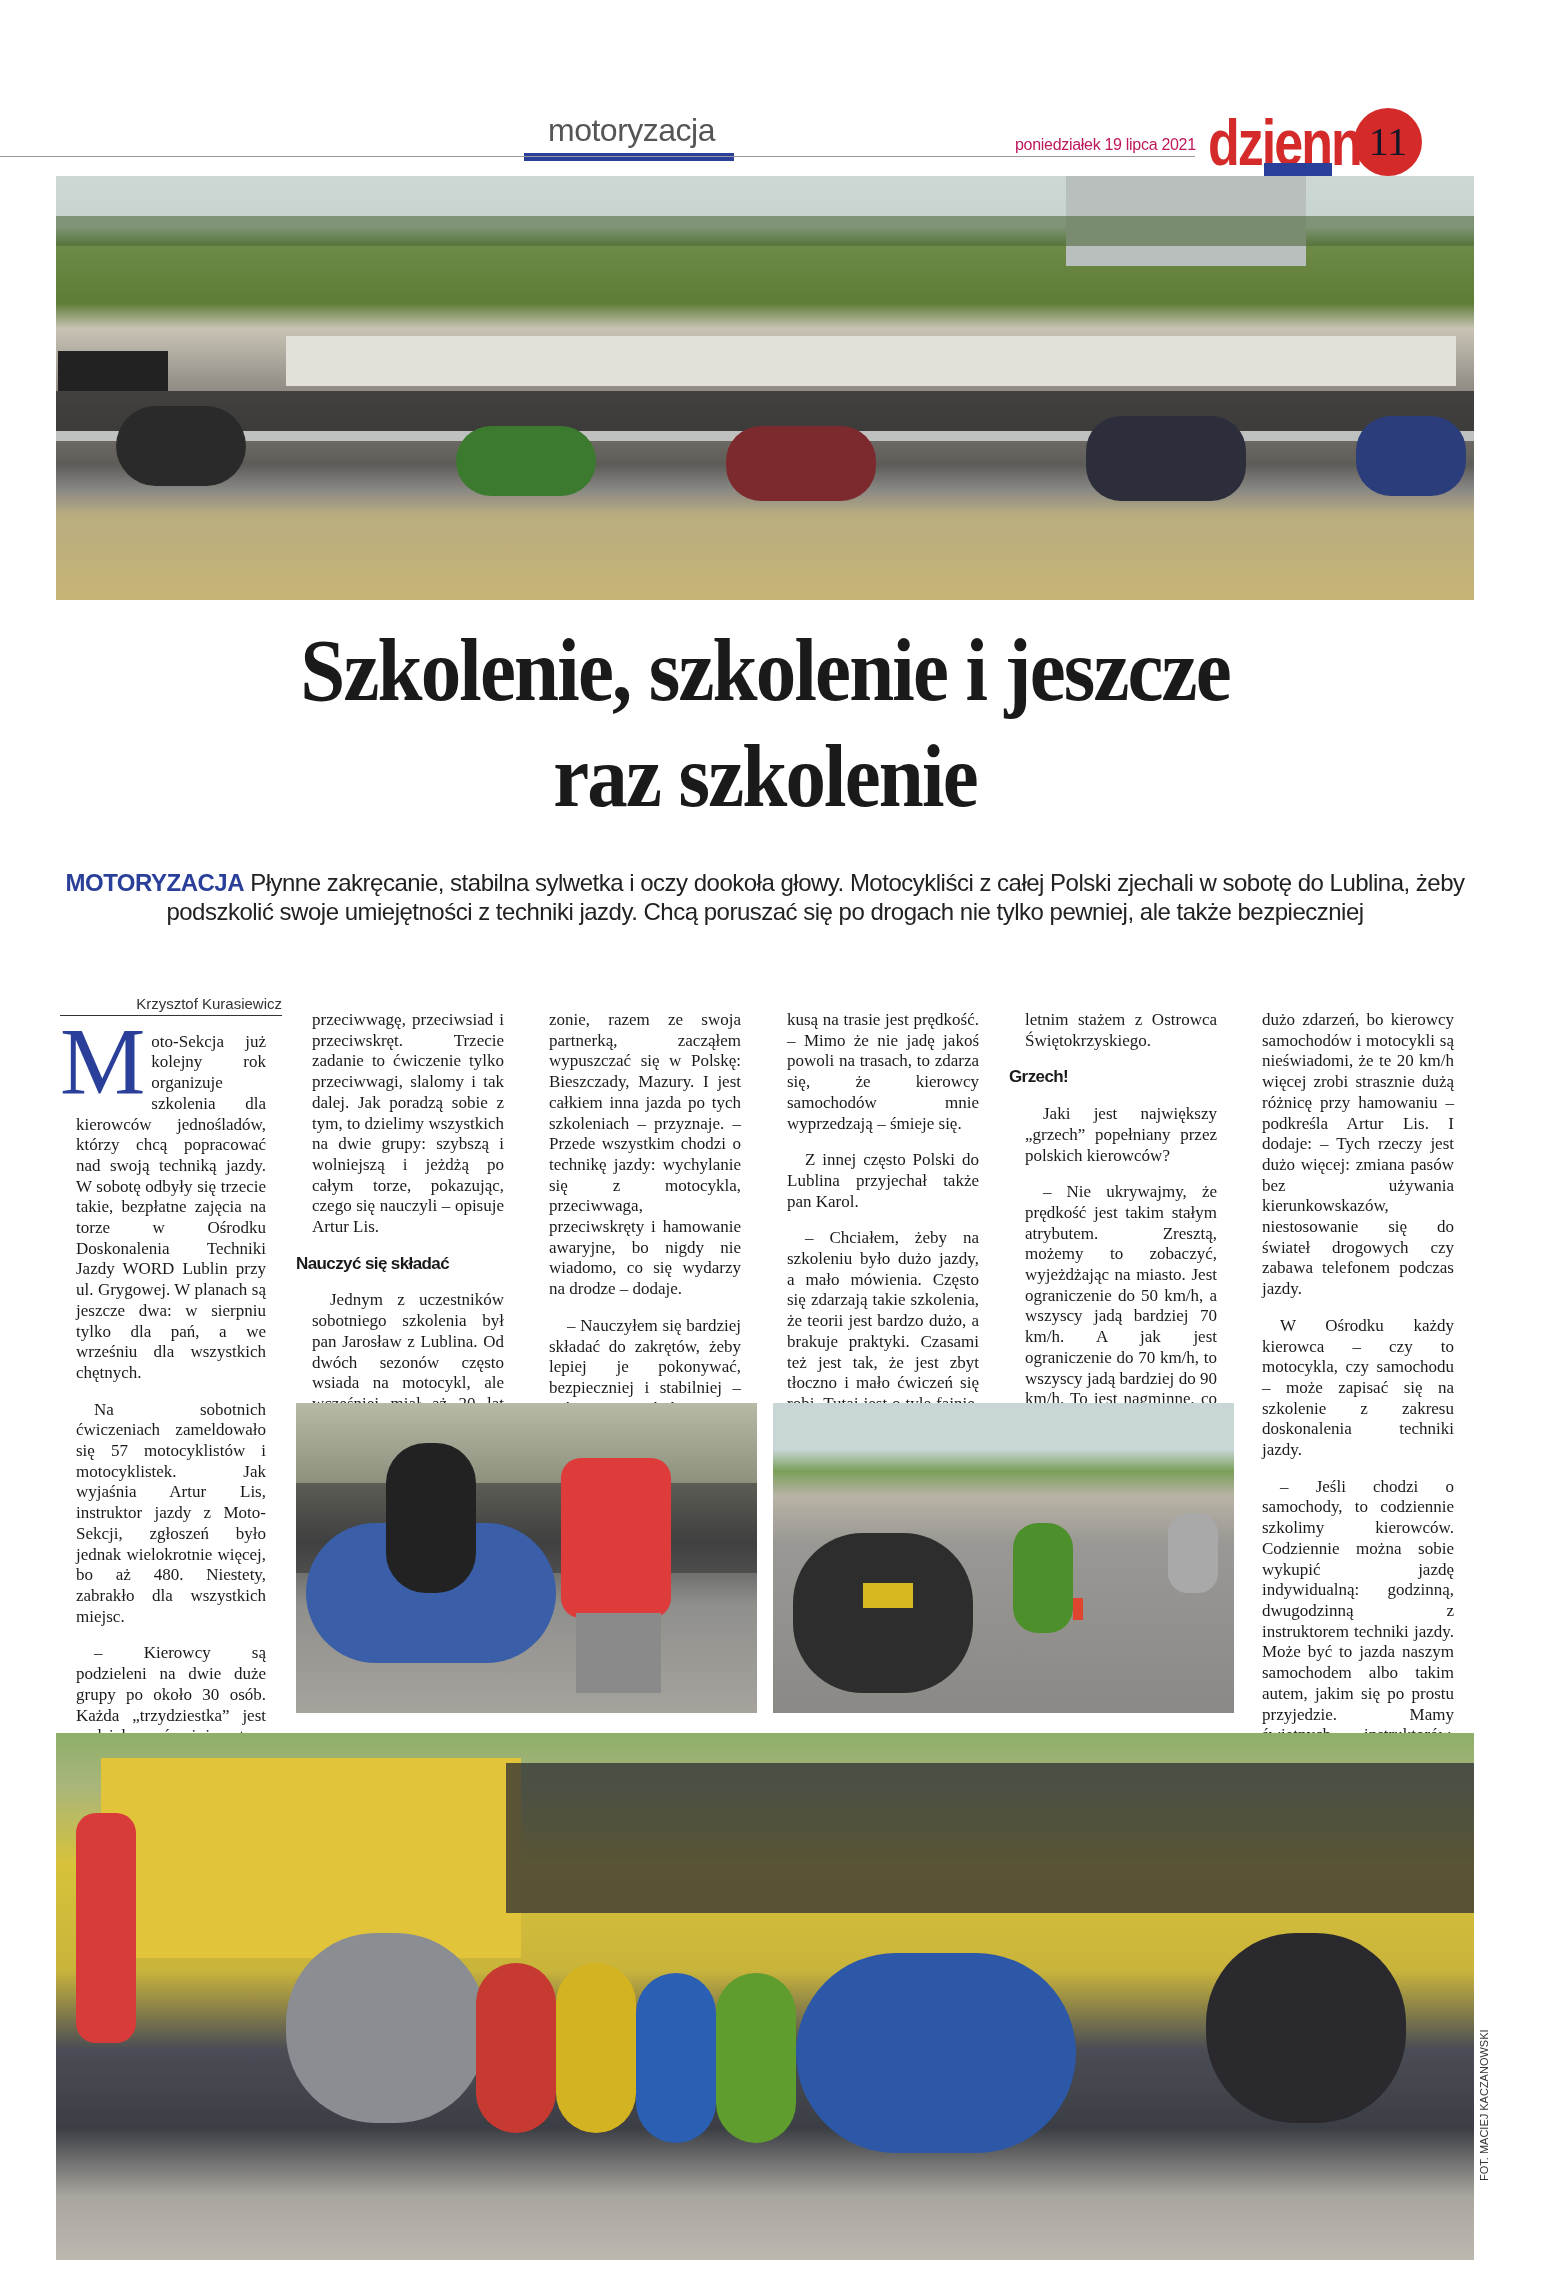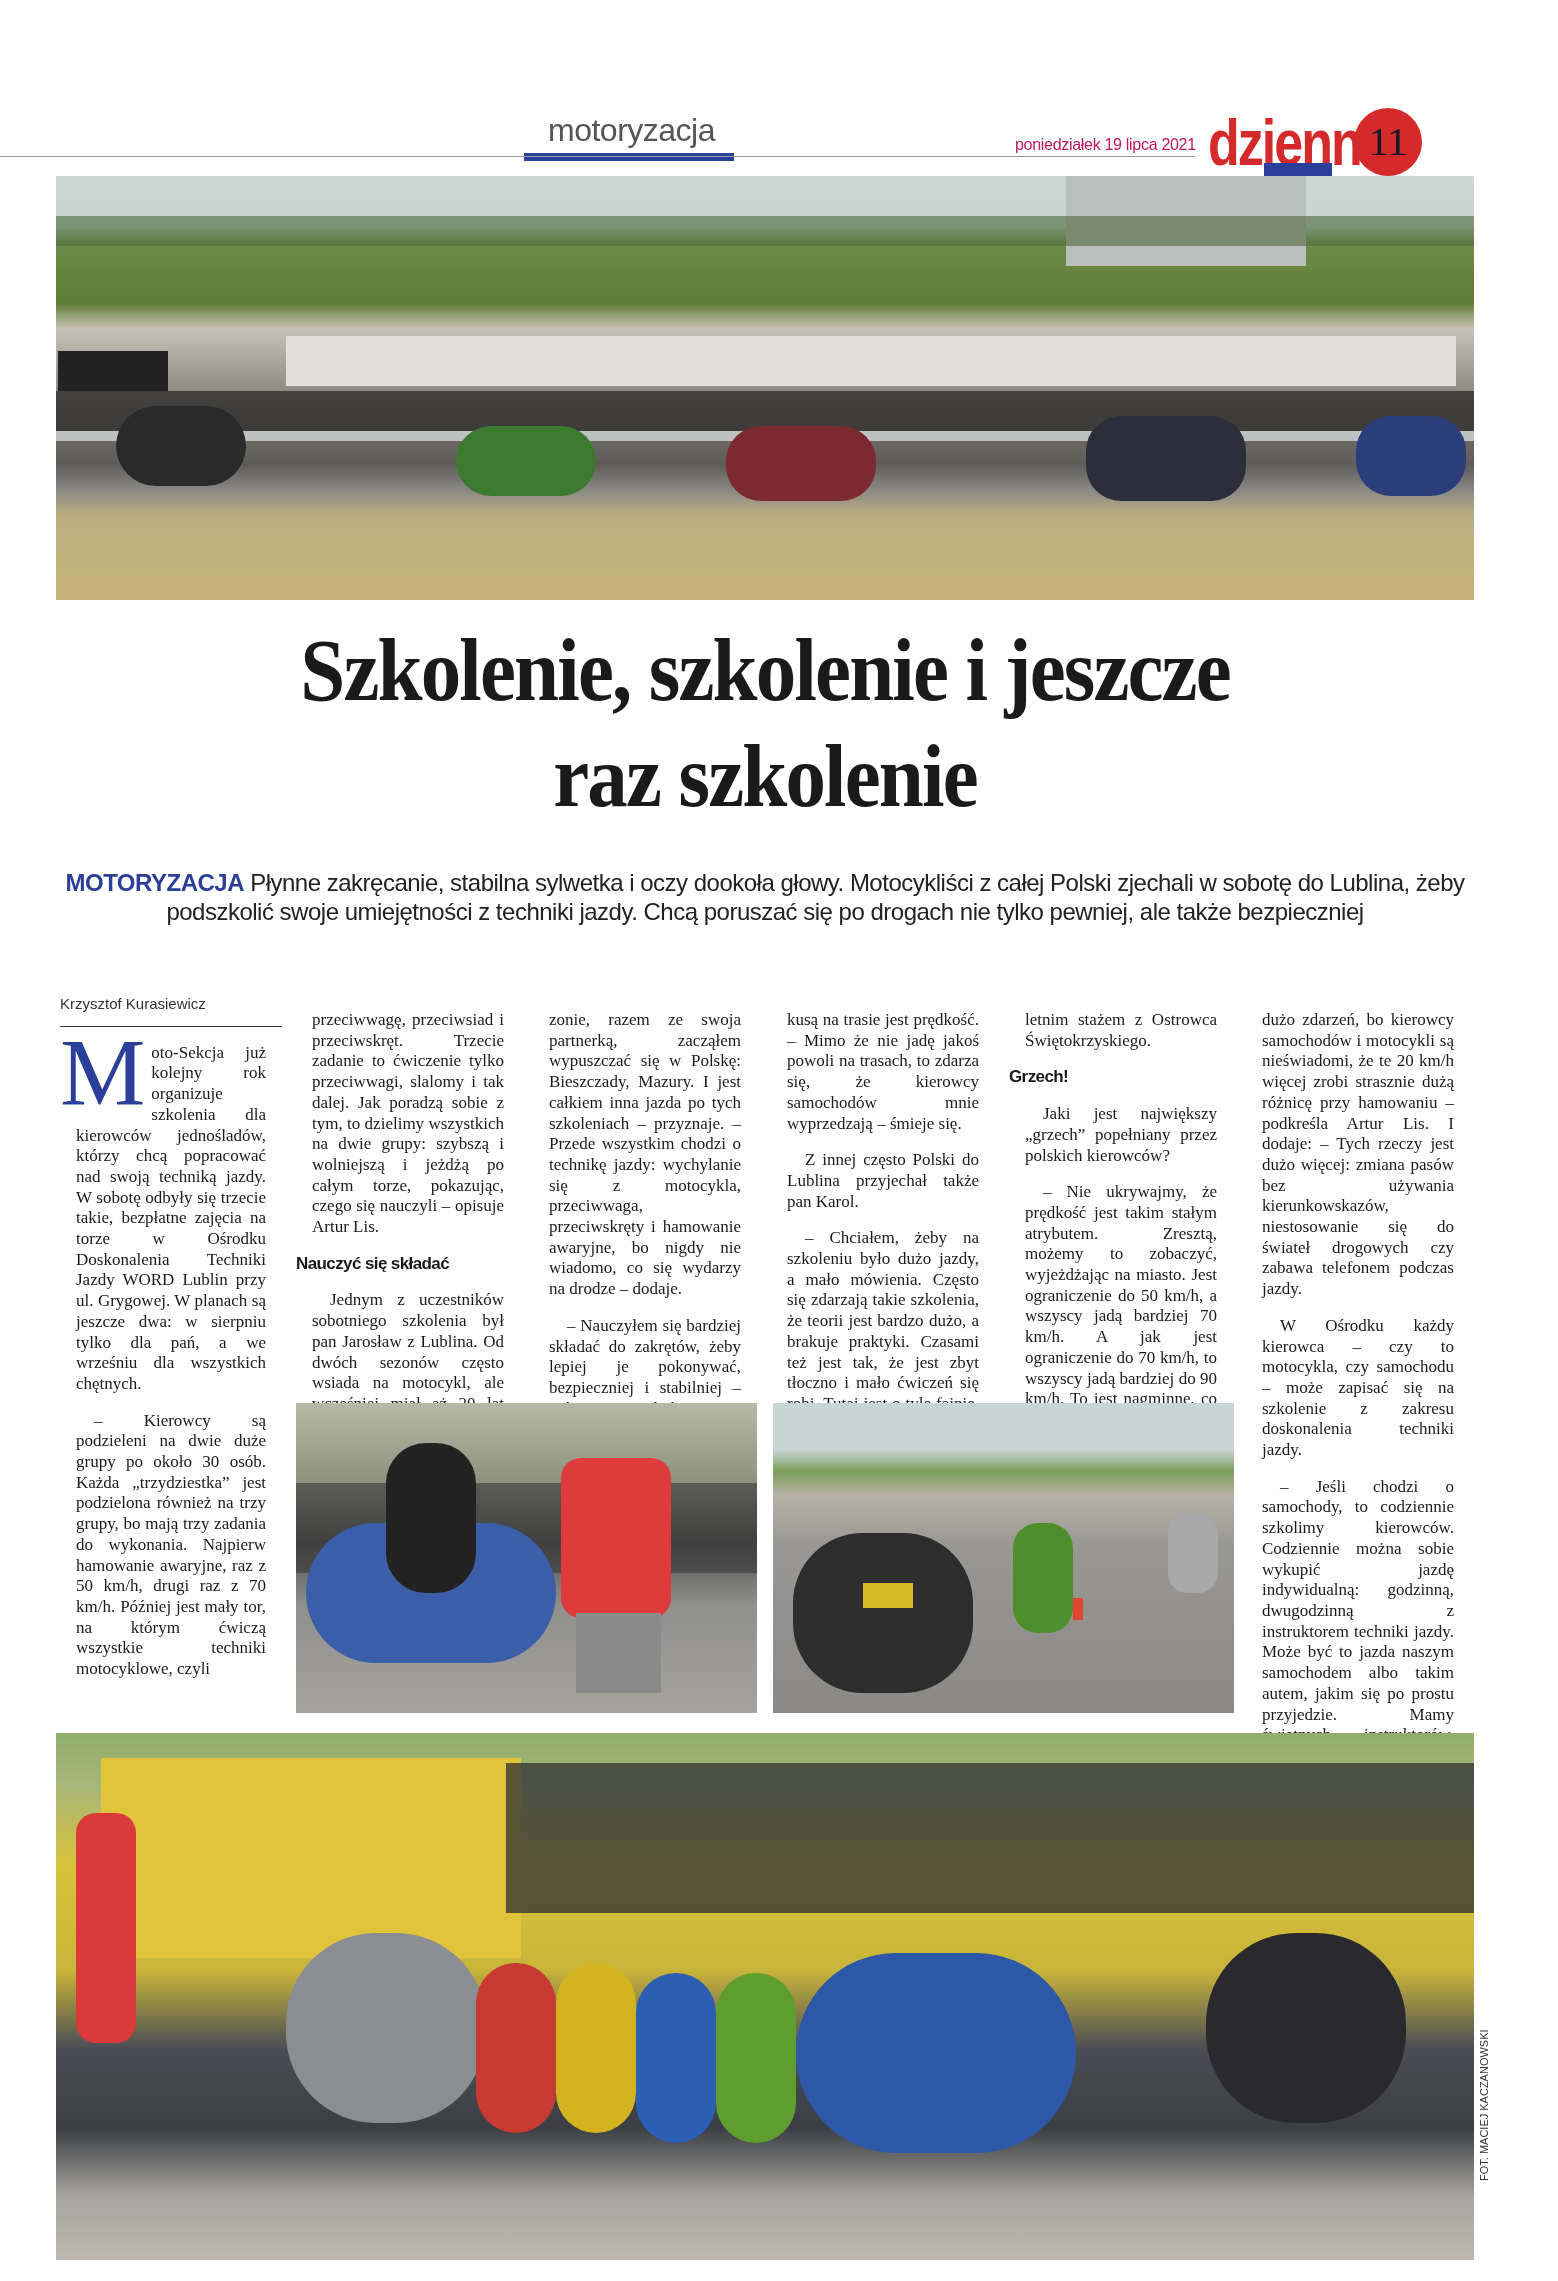--- a/index.html
+++ b/index.html
@@ -22,21 +22,21 @@
   .shape{position:absolute;}
   
   .headline{left:56px;top:618px;width:1418px;text-align:center;font-family:"Liberation Serif",serif;font-weight:bold;font-size:88px;line-height:106px;color:#1a1a1a;letter-spacing:-2px;transform:scaleX(0.92);transform-origin:center top;}
   .lead{left:56px;top:868px;width:1418px;text-align:center;font-family:"Liberation Sans",sans-serif;font-size:24px;line-height:29px;color:#222;letter-spacing:-0.5px;}
   .lead .kicker{color:#2a3f9a;font-weight:bold;}
   
   .col{font-size:17px;line-height:20.7px;text-align:justify;hyphens:manual;color:#1a1a1a;}
   .col p{margin:16px;text-indent:18px;}
   .col p.noindent{text-indent:0;}
   .col h3{font-family:"Liberation Sans",sans-serif;font-size:17px;font-weight:bold;margin:6px 0 6px 0;letter-spacing:-0.6px;}
-  .byline{font-family:"Liberation Sans",sans-serif;font-size:15px;color:#333;border-bottom:1px solid #333;text-align:left;padding-bottom:11px;margin-bottom:4px;}
+  .byline{font-family:"Liberation Sans",sans-serif;font-size:15px;color:#333;border-bottom:1px solid #333;text-align:right;padding-bottom:0;margin-bottom:4px;}
   .dropcap{float:left;font-size:96px;line-height:76px;color:#2a3f9a;font-family:"Liberation Serif",serif;margin:4px 6px 0 0;}
   .credit{left:1478px;top:2181px;transform:rotate(-90deg);transform-origin:left top;font-family:"Liberation Sans",sans-serif;font-size:11px;color:#333;white-space:nowrap;}
 </style>
 </head>
 <body>
 
 <div class="abs section-label">motoryzacja</div>
 <div class="abs section-bar"></div>
 <div class="abs rule-top"></div>
 <div class="abs date">poniedziałek 19 lipca 2021</div>
@@ -65,20 +65,21 @@
 
 <div class="abs lead">
   <span class="kicker">MOTORYZACJA</span>
   <span>Płynne zakręcanie, stabilna sylwetka i oczy dookoła głowy. Motocykliści z całej Polski zjechali w sobotę do Lublina, żeby podszkolić swoje umiejętności z techniki jazdy. Chcą poruszać się po drogach nie tylko pewniej, ale także bezpieczniej</span>
 </div>
 
 <div class="abs col" style="left:60px;top:994px;width:222px;">
   <div class="byline">Krzysztof Kurasiewicz</div>
   <span class="dropcap">M</span>
   <p class="noindent">oto-Sekcja już kolejny rok organizuje szkolenia dla kierowców jednośladów, którzy chcą popracować nad swoją techniką jazdy. W sobotę odbyły się trzecie takie, bezpłatne zajęcia na torze w Ośrodku Doskonalenia Techniki Jazdy WORD Lublin przy ul. Grygowej. W planach są jeszcze dwa: w sierpniu tylko dla pań, a we wrześniu dla wszystkich chętnych.</p>
+  <p>Na sobotnich ćwiczeniach zameldowało się 57 motocyklistów i motocyklistek. Jak wyjaśnia Artur Lis, instruktor jazdy z Moto-Sekcji, zgłoszeń było jednak wielokrotnie więcej, bo aż 480. Niestety, zabrakło dla wszystkich miejsc.</p>
   <p>– Kierowcy są podzieleni na dwie duże grupy po około 30 osób. Każda „trzydziestka” jest podzielona również na trzy grupy, bo mają trzy zadania do wykonania. Najpierw hamowanie awaryjne, raz z 50 km/h, drugi raz z 70 km/h. Później jest mały tor, na którym ćwiczą wszystkie techniki motocyklowe, czyli</p>
 </div>
 
 <div class="abs col" style="left:296px;top:994px;width:224px;">
   <p class="noindent">przeciwwagę, przeciwsiad i przeciwskręt. Trzecie zadanie to ćwiczenie tylko przeciwwagi, slalomy i tak dalej. Jak poradzą sobie z tym, to dzielimy wszystkich na dwie grupy: szybszą i wolniejszą i jeżdżą po całym torze, pokazując, czego się nauczyli – opisuje Artur Lis.</p>
   <h3>Nauczyć się składać</h3>
   <p>Jednym z uczestników sobotniego szkolenia był pan Jarosław z Lublina. Od dwóch sezonów często wsiada na motocykl, ale wcześniej miał aż 20 lat przerwy.</p>
   <p>– Już drugi sezon przyjeżdżam tutaj na tor. W tym se-</p>
 </div>
 

